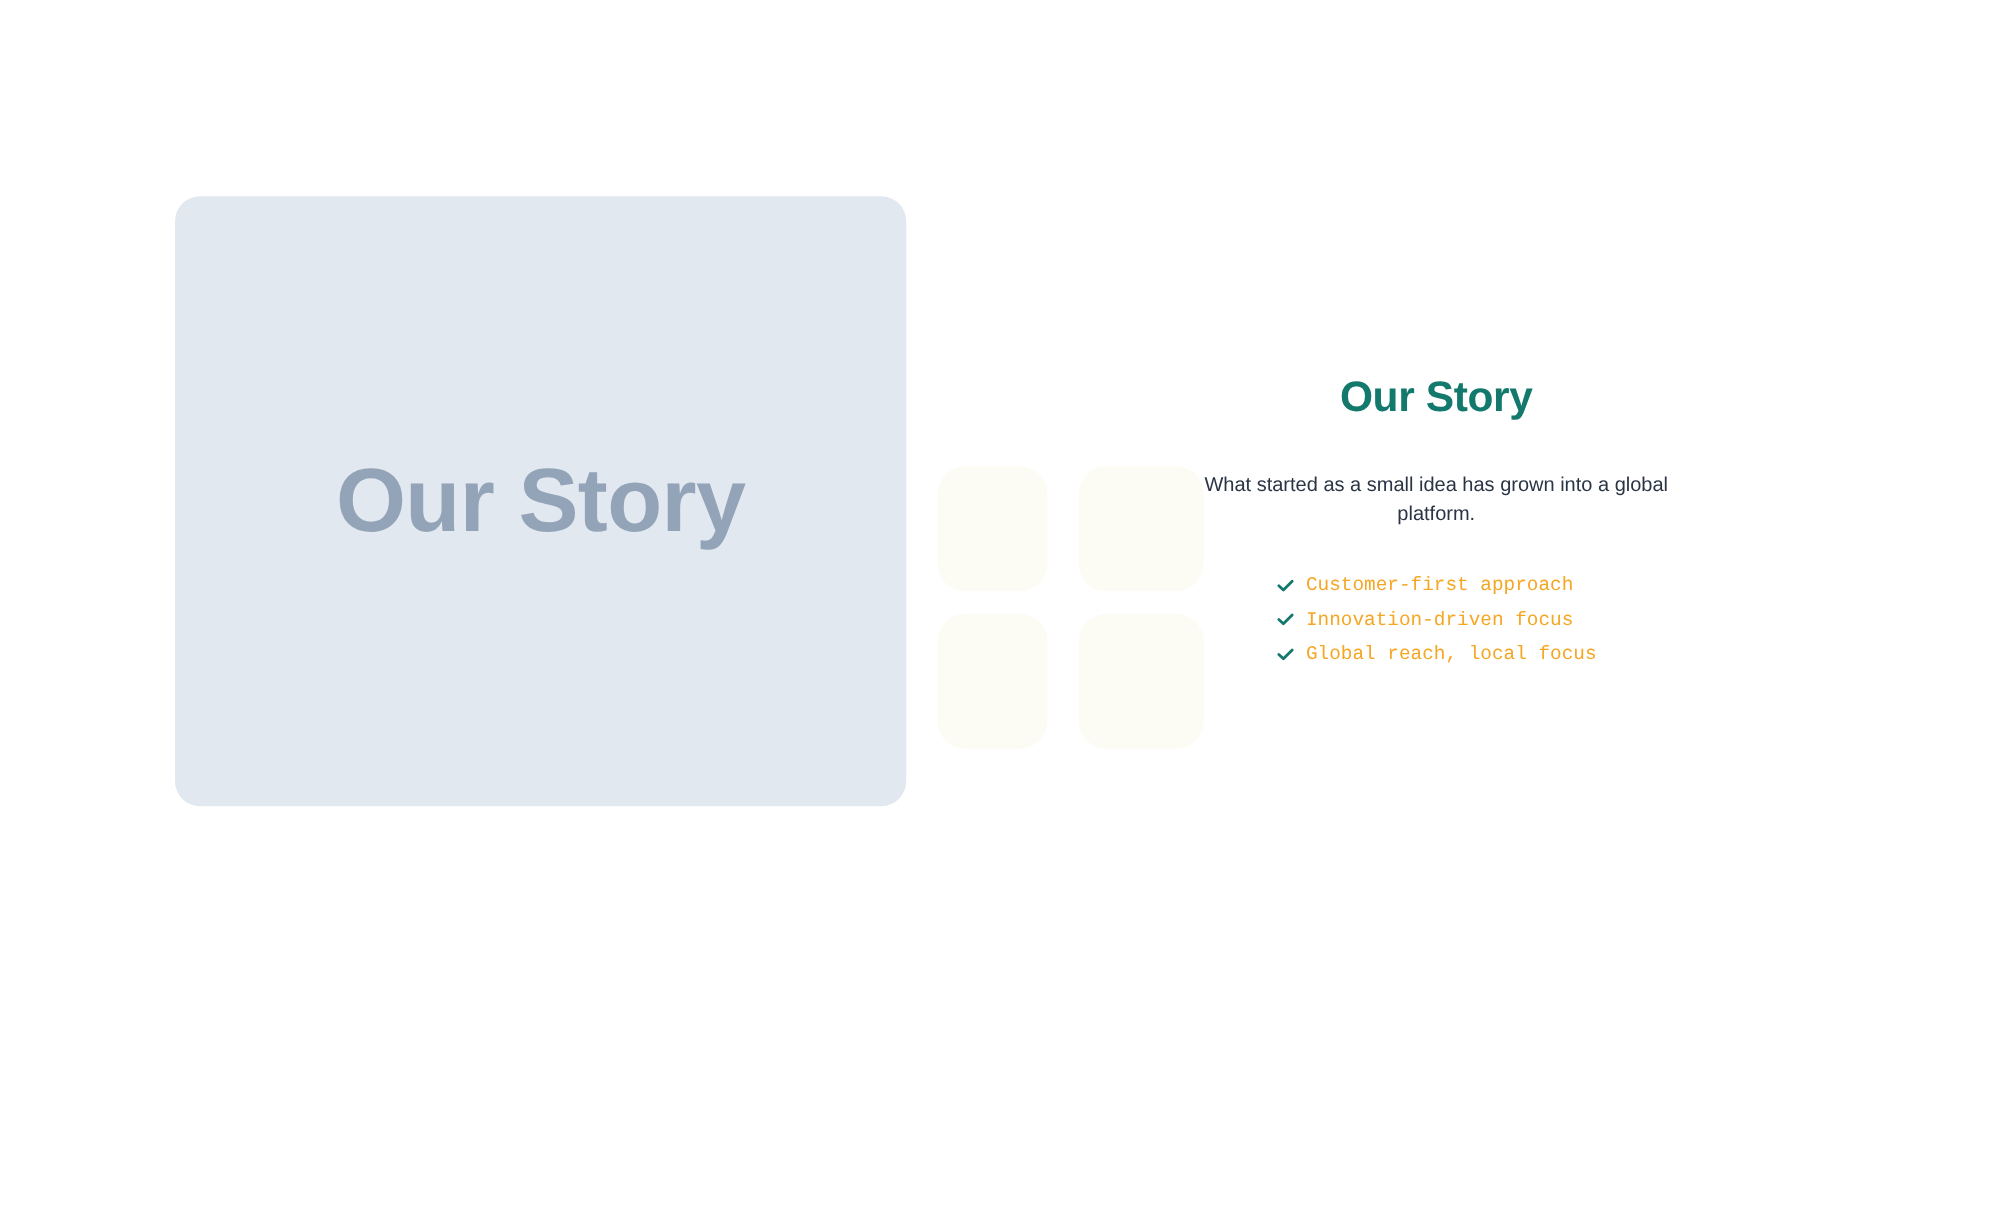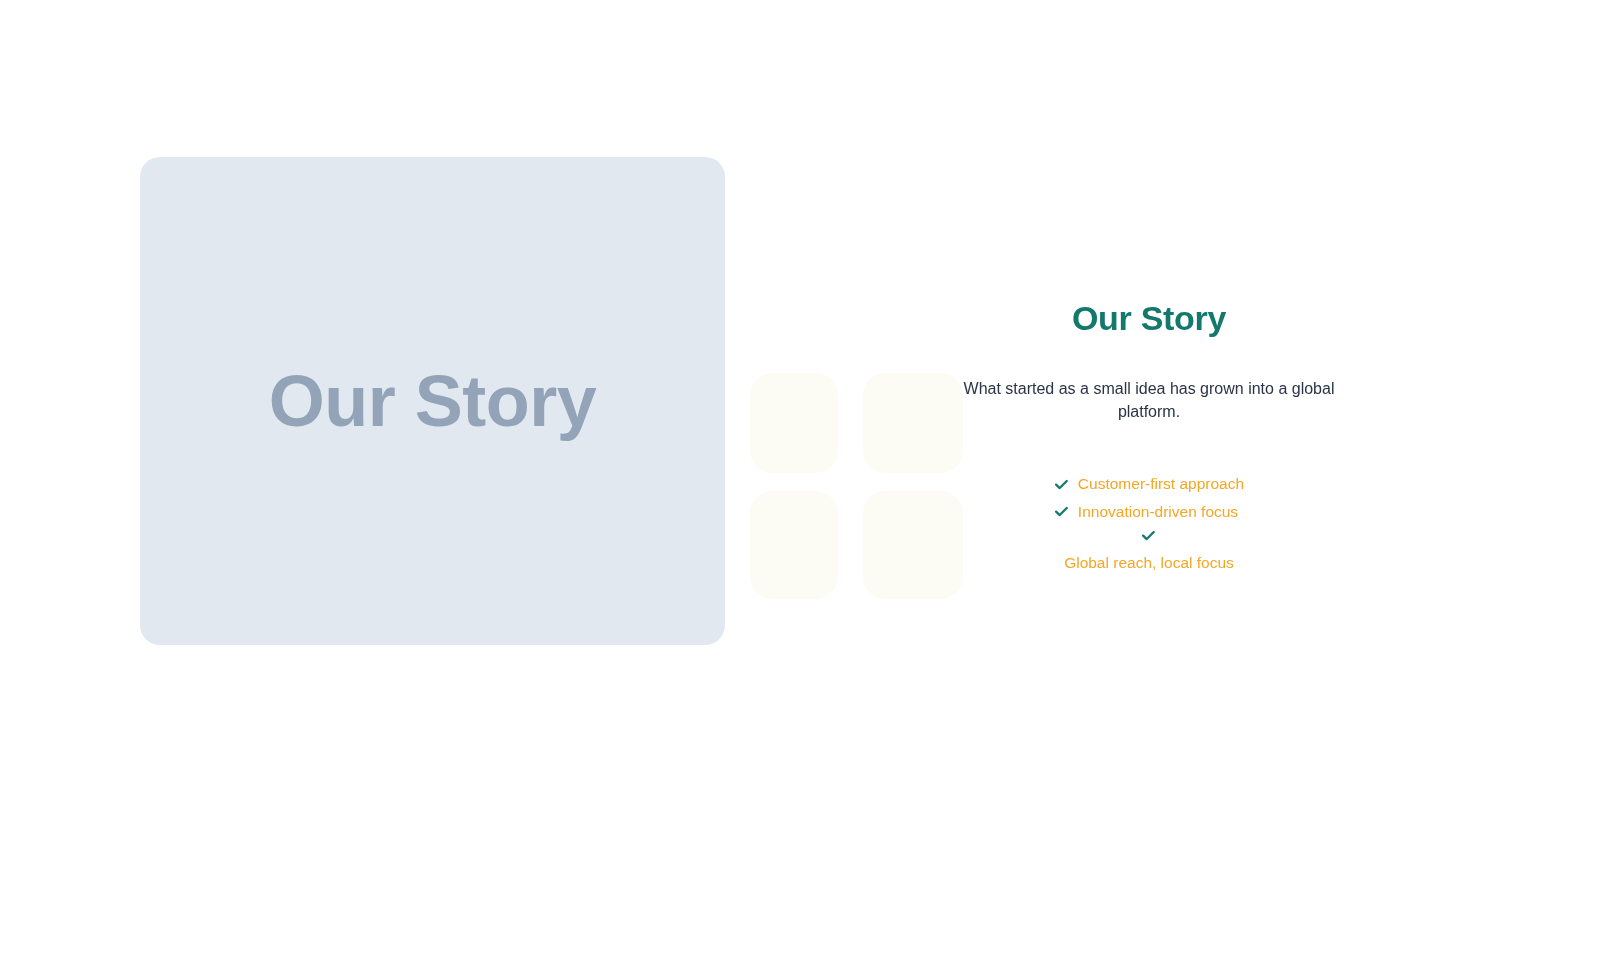--- a/index.html
+++ b/index.html
@@ -80,40 +80,41 @@
     letter-spacing: -0.3px;
     line-height: 1.2;
     margin: 0 0 38px 0;
   }
 
   .content-body {
     font-size: 16px;
     font-weight: 400;
     color: #2b3445;
     line-height: 1.45;
-    margin: 0 0 50px 0;
+    margin: 0 0 34px 0;
   }
 
   .feature-list {
     list-style: none;
     display: inline-block;
     text-align: left;
   }
 
   .feature-item {
     display: flex;
     align-items: center;
     gap: 9px;
     margin-bottom: 5px;
     font-size: 15.5px;
     color: #f5a623;
     line-height: 1.45;
     white-space: nowrap;
+    font-family: Liberation Mono, monospace;
   }
-  .feature-item:last-child { margin-bottom: 4px; flex-direction: column; }
+  .feature-item:last-child { margin-bottom: 4px; }
 
   .check-icon {
     flex: 0 0 auto;
     width: 15px;
     height: 15px;
     display: inline-flex;
     align-items: center;
     justify-content: center;
     color: #12796c;
   }

